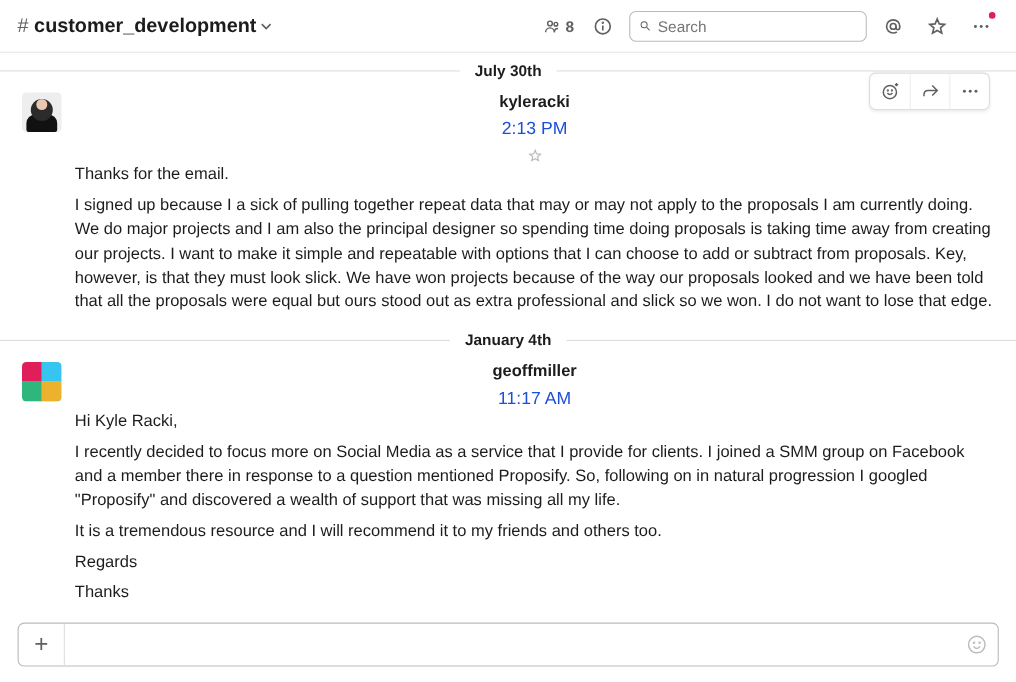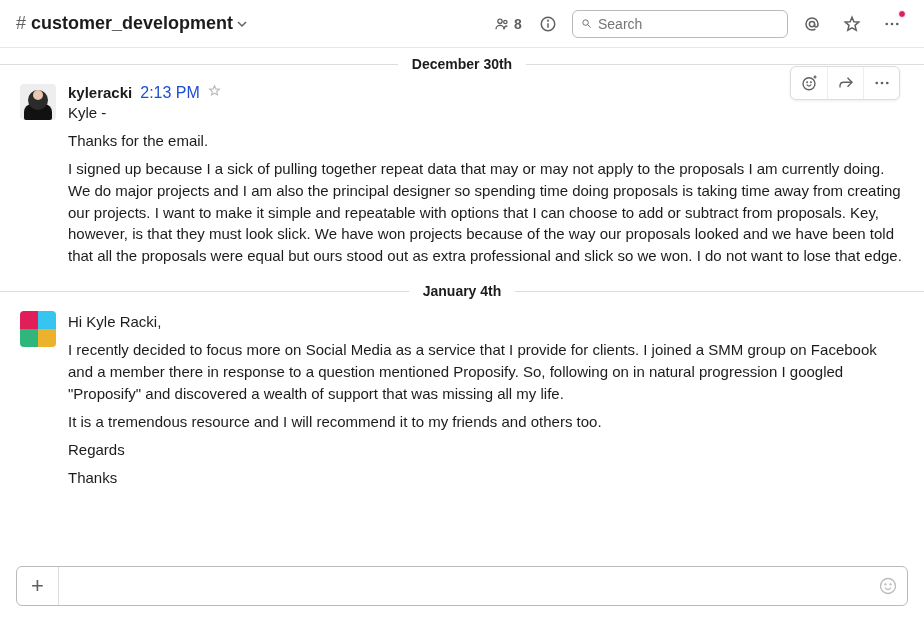--- a/index.html
+++ b/index.html
@@ -20,21 +20,21 @@
   
   
   .scroll { height: calc(620px - 48px - 60px); overflow-y:auto; position:relative;}
   .date-divider { display:flex; align-items:center; justify-content:center; position:relative; margin:6px 0 4px; }
   .date-divider::before { content:""; position:absolute; left:0; right:0; top:50%; height:1px; background:#ddd; z-index:0;}
   .date-label { background:#fff; padding:2px 14px; font-weight:700; font-size:14px; color:#1d1c1d; z-index:1; border-radius:20px;}
   
   .msg { position:relative; display:flex; padding:6px 20px 8px 20px; }
   .msg .avatar { width:36px; height:36px; border-radius:4px; background:#eee; flex:none; margin-right:12px; overflow:hidden;}
   .msg-content { flex:1; min-width:0; }
-  .msg-head { display:flex; align-items:flex-start; gap:8px; }
+  .msg-head { display:flex; align-items:center; gap:8px;flex-direction:column; }
   .sender { font-weight:900; font-size:15px; }
   .time { font-size:16px; color:#1d4ed8; }
   .star-ico { color:#bbb; }
   .msg-body { font-size:15px; line-height:1.46; color:#1d1c1d; }
   .msg-body p { margin: 0 0 6px 0; }
   .msg-body p:last-child { margin-bottom: 0; }
   
   
   .hover-actions { position:absolute; top:-12px; right:24px; display:flex; background:#fff; border:1px solid #ddd; border-radius:6px; box-shadow:0 1px 3px rgba(0,0,0,.08);}
   .hover-actions .hi { width:36px; height:32px; display:flex; align-items:center; justify-content:center; color:#616061; cursor:pointer;}
@@ -120,21 +120,21 @@
         <circle cx="12" cy="12" r="1.8"></circle>
         <circle cx="19" cy="12" r="1.8"></circle>
       </svg>
     <div class="red-dot"></div>
   </div>
 </div>
 
 <div class="scroll">
 
   <div class="date-divider">
-    <div class="date-label">December 30th</div>
+    <div class="date-label">July 30th</div>
   </div>
 
   <div class="msg">
     <div class="hover-actions">
       <div class="hi">
         <svg width="18" height="18" viewBox="0 0 24 24" fill="none" stroke="currentColor" stroke-width="1.8">
             <circle cx="12" cy="13" r="8"></circle>
             <path d="M9 14c.8 1.3 2 2 3 2s2.2-.7 3-2"></path>
             <circle cx="9.5" cy="11" r=".5" fill="currentColor"></circle>
             <circle cx="14.5" cy="11" r=".5" fill="currentColor"></circle>
@@ -163,39 +163,42 @@
       <div class="msg-head">
         <span class="sender">kyleracki</span>
         <span class="time">2:13 PM</span>
         <span class="star-ico">
           <svg width="13" height="13" viewBox="0 0 24 24" fill="none" stroke="currentColor" stroke-width="2">
               <path d="M12 3l2.5 6 6.5.5-5 4.3 1.6 6.4L12 17l-5.6 3.2L8 13.8 3 9.5l6.5-.5z"></path>
             </svg>
         </span>
       </div>
       <div class="msg-body">
-        <p>Kyle -</p>
         <p>Thanks for the email.</p>
         <p>I signed up because I a sick of pulling together repeat data that may or may not apply to the proposals I am currently doing. We do major projects and I am also the principal designer so spending time doing proposals is taking time away from creating our projects. I want to make it simple and repeatable with options that I can choose to add or subtract from proposals. Key, however, is that they must look slick. We have won projects because of the way our proposals looked and we have been told that all the proposals were equal but ours stood out as extra professional and slick so we won. I do not want to lose that edge.</p>
       </div>
     </div>
   </div>
 
   <div class="date-divider">
     <div class="date-label">January 4th</div>
   </div>
 
   <div class="msg">
     <div class="avatar av2">
         <div></div>
         <div></div>
         <div></div>
         <div></div>
       </div>
     <div class="msg-content">
+      <div class="msg-head">
+        <span class="sender">geoffmiller</span>
+        <span class="time">11:17 AM</span>
+      </div>
       <div class="msg-body">
         <p>Hi Kyle Racki,</p>
         <p>I recently decided to focus more on Social Media as a service that I provide for clients. I joined a SMM group on Facebook and a member there in response to a question mentioned Proposify. So, following on in natural progression I googled "Proposify" and discovered a wealth of support that was missing all my life.</p>
         <p>It is a tremendous resource and I will recommend it to my friends and others too.</p>
         <p>Regards</p>
         <p>Thanks</p>
       </div>
     </div>
   </div>
 

